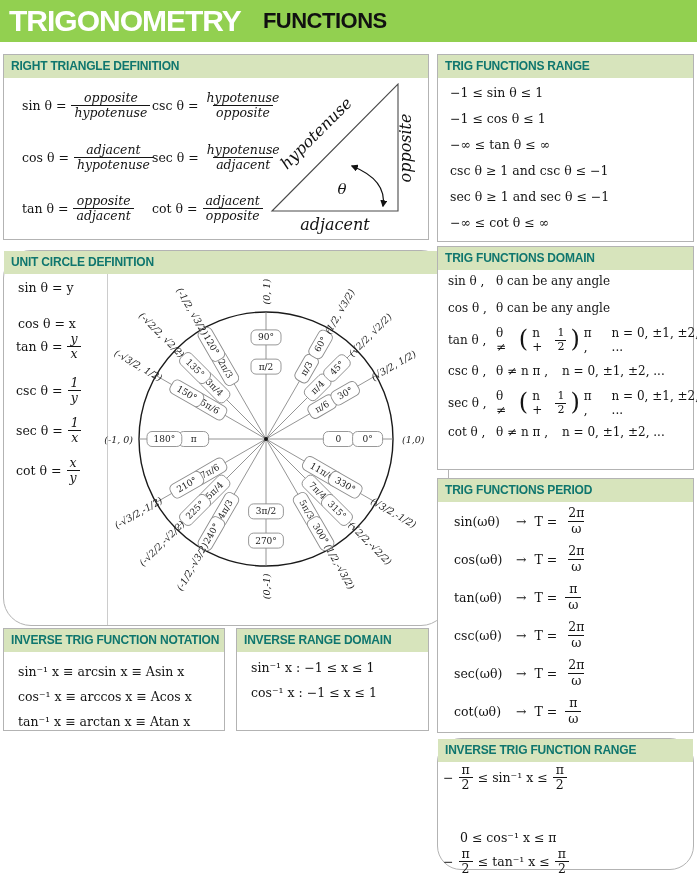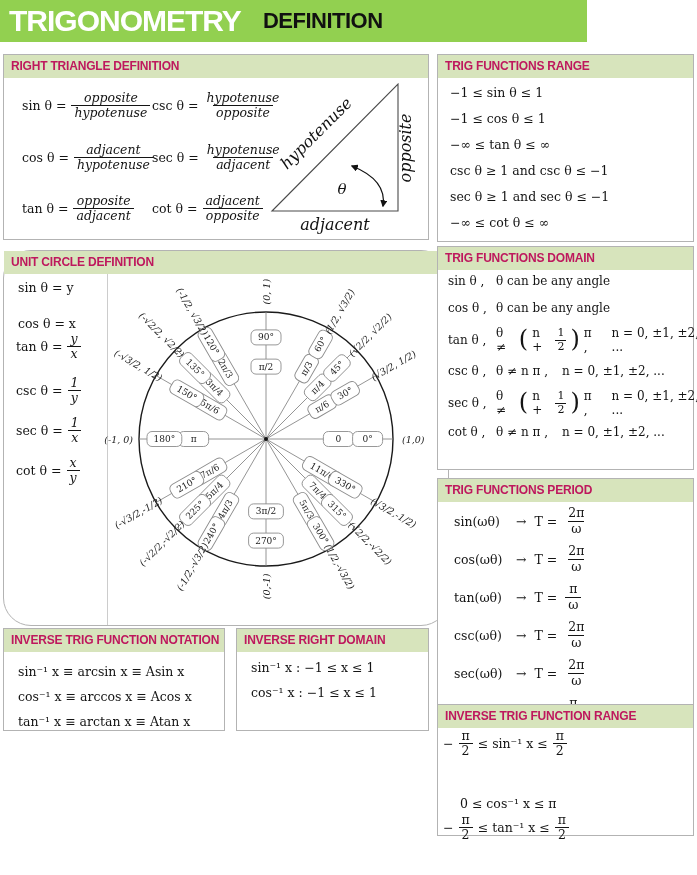--- a/index.html
+++ b/index.html
@@ -1,24 +1,24 @@
 <!DOCTYPE html>
 <html><head>
 <meta charset="utf-8">
 <style>
   html,body{margin:0;padding:0;background:#fff;}
   .page{position:relative;width:697px;height:875px;background:#ffffff;
         font-family:"Liberation Sans",sans-serif;overflow:hidden;}
-  .banner{position:absolute;left:0;top:0;width:587px;height:42px;background:#92d050;
+  .banner{position:absolute;left:0;top:0;width:697px;height:42px;background:#92d050;
           display:flex;align-items:center;gap:22px;padding-left:9px;box-sizing:border-box;}
   .title-main{color:#ffffff;font-size:30px;font-weight:bold;letter-spacing:-1px;}
   .title-sub{color:#111111;font-size:22px;font-weight:bold;letter-spacing:-0.5px;}
 
   .box{position:absolute;background:#ffffff;border:1px solid #b3b3b3;box-sizing:border-box;}
-  .box-hd{height:23px;background:#d7e4bc;font-size:12px;font-weight:bold;color:#be185d;
+  .box-hd{height:23px;background:#d7e4bc;font-size:12px;font-weight:bold;color:#0f766e;
           padding:4px 0 0 7px;box-sizing:border-box;letter-spacing:-0.2px;}
   .box-bd{position:relative;width:100%;height:calc(100% - 23px);}
 
   .m{font-family:"DejaVu Serif",serif;font-size:12.5px;color:#141414;}
   .it{font-style:italic;}
   .abs{position:absolute;}
   .frow{display:flex;align-items:center;gap:5px;}
   .frac{display:inline-flex;flex-direction:column;align-items:center;vertical-align:middle;line-height:1.15;}
   .frac span{padding:0 3px;}
   .frac .den{border-top:1px solid #141414;}
@@ -35,21 +35,21 @@
   .tri-label{font-family:"DejaVu Serif",serif;font-style:italic;font-size:16px;fill:#111;}
   #circle-svg text{user-select:none;}
 </style>
 </head>
 <body>
 
 <div class="page">
 
   <header class="banner">
     <span class="title-main">TRIGONOMETRY</span>
-    <span class="title-sub">DEFINITION</span>
+    <span class="title-sub">FUNCTIONS</span>
   </header>
 
   <section class="box" style="left:3px;top:54px;width:426px;height:186px;">
     <div class="box-hd">RIGHT TRIANGLE DEFINITION</div>
     <div class="box-bd">
       <div class="frow m abs" style="left:18px;top:13px;justify-content:center;">
         <span>sin θ =</span>
         <span class="frac it">
             <span class="num">opposite</span>
             <span class="den">hypotenuse</span>
@@ -439,28 +439,28 @@
   <section class="box" style="left:3px;top:628px;width:222px;height:103px;">
     <div class="box-hd">INVERSE TRIG FUNCTION NOTATION</div>
     <div class="box-bd rows-col" style="padding:12px 0 0 14px;gap:10px;">
       <div class="m">sin⁻¹ x ≡ arcsin x ≡ Asin x</div>
       <div class="m">cos⁻¹ x ≡ arccos x ≡ Acos x</div>
       <div class="m">tan⁻¹ x ≡ arctan x ≡ Atan x</div>
     </div>
   </section>
 
   <section class="box" style="left:236px;top:628px;width:193px;height:103px;">
-    <div class="box-hd">INVERSE RIGHT DOMAIN</div>
+    <div class="box-hd">INVERSE RANGE DOMAIN</div>
     <div class="box-bd rows-col" style="padding:8px 0 0 14px;gap:10px;">
       <div class="m">sin⁻¹ x : −1 ≤ x ≤ 1</div>
       <div class="m">cos⁻¹ x : −1 ≤ x ≤ 1</div>
     </div>
   </section>
 
-  <section class="box" style="left:437px;top:704px;width:257px;height:132px;">
+  <section class="box" style="left:437px;top:738px;width:257px;height:132px;border-radius:24px;">
     <div class="box-hd">INVERSE TRIG FUNCTION RANGE</div>
     <div class="box-bd rows-col" style="padding:1px 0 0 5px;gap:2px;">
       <div class="frow m">
         <span>−</span>
         <span class="frac">
             <span class="num">π</span>
             <span class="den">2</span>
           </span>
         <span>≤ sin⁻¹ x ≤</span>
         <span class="frac">

